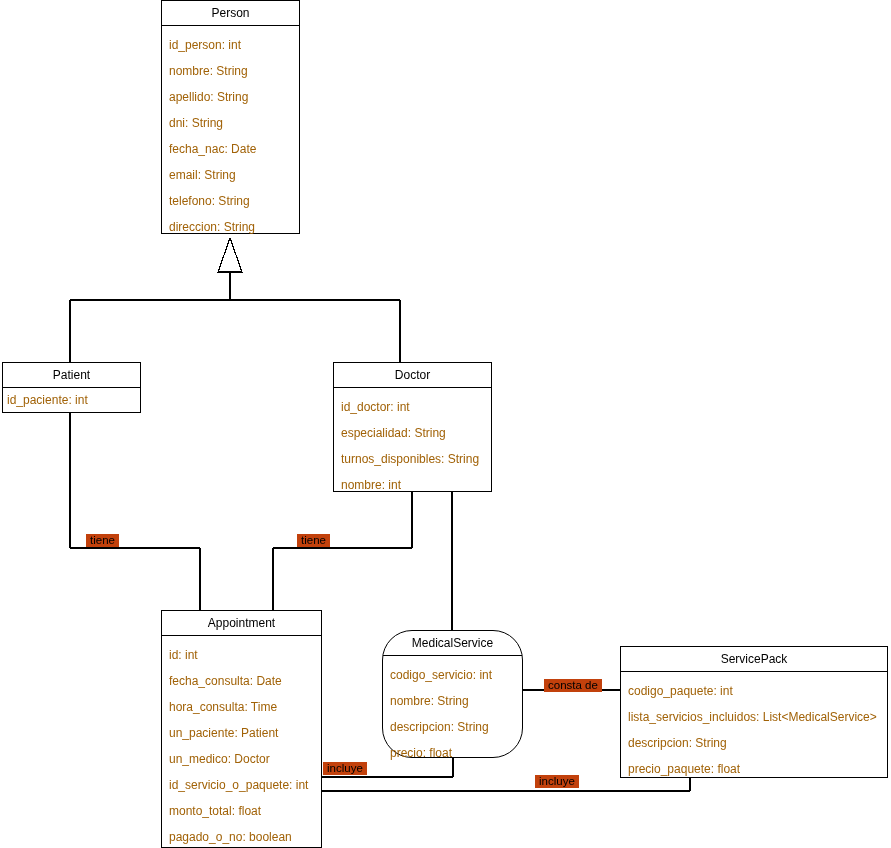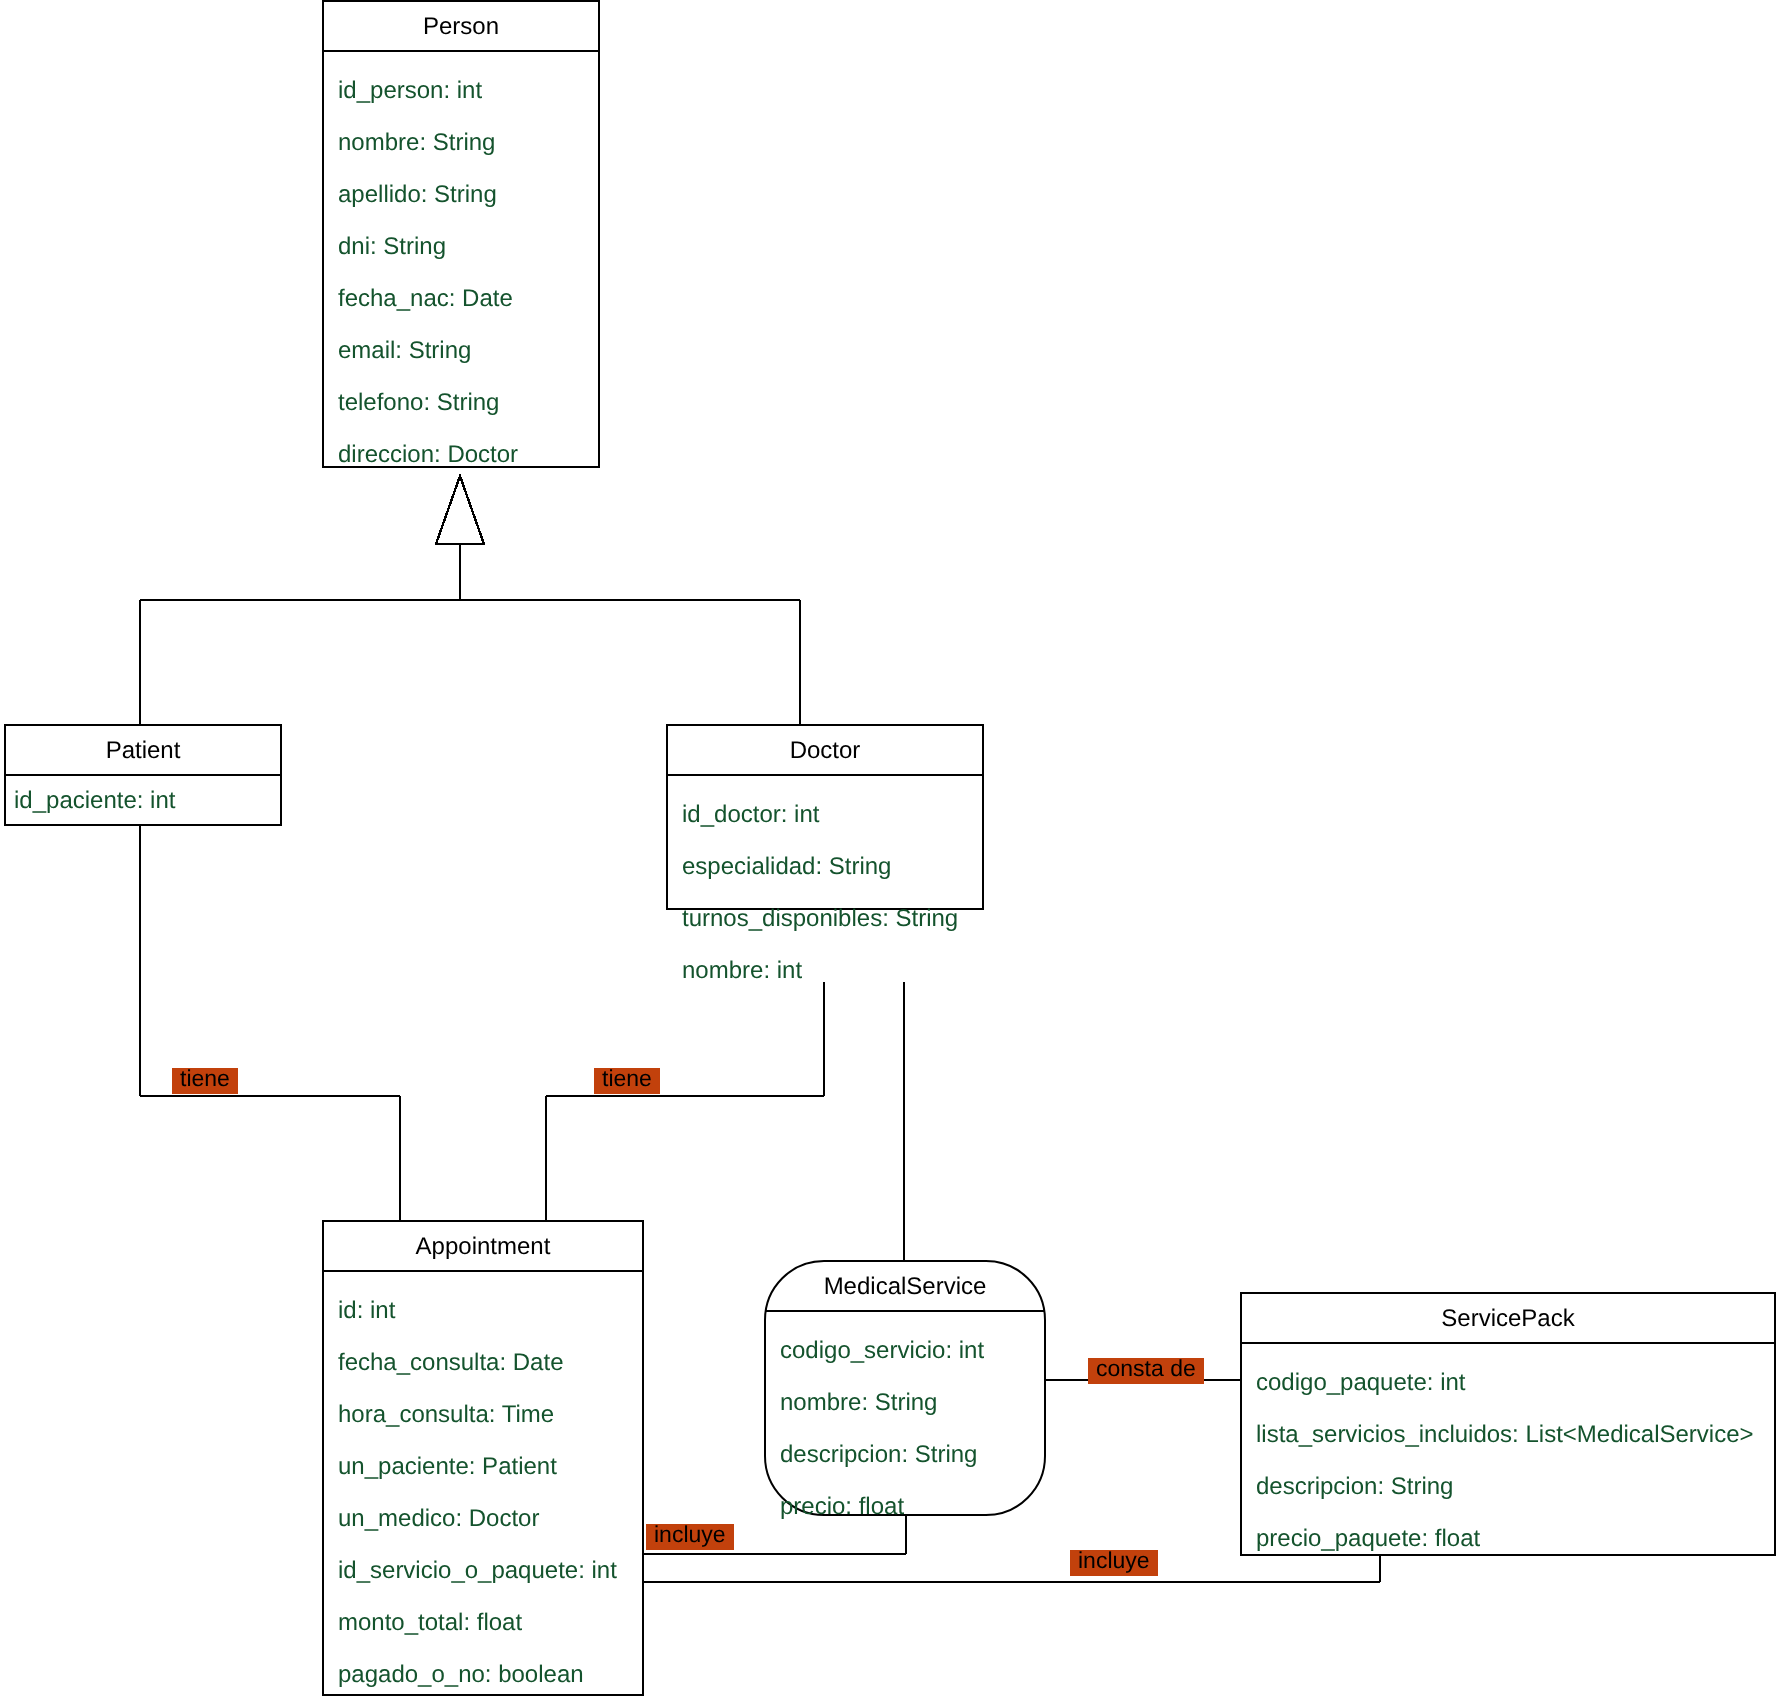--- a/index.html
+++ b/index.html
@@ -40,21 +40,21 @@
     box-sizing: border-box;
     white-space: nowrap;
     overflow: hidden;
   }
   .uml-attrs {
     padding: 6px 0 6px 0;
     box-sizing: border-box;
   }
   .uml-attr {
     font-size: 12px;
-    color: #14532d;
+    color: #a16207;
     line-height: 26px;
     height: 26px;
     padding-left: 7px;
     white-space: nowrap;
     overflow: visible;
   }
   .edge-label {
     position: absolute;
     font-size: 11.5px;
     color: #000000;
@@ -94,32 +94,32 @@
   <div class="uml-class" style="left:161px; top:0px; width:139px; height:234px;">
     <div class="uml-title">Person</div>
     <div class="uml-attrs">
       <div class="uml-attr">id_person: int</div>
       <div class="uml-attr">nombre: String</div>
       <div class="uml-attr">apellido: String</div>
       <div class="uml-attr">dni: String</div>
       <div class="uml-attr">fecha_nac: Date</div>
       <div class="uml-attr">email: String</div>
       <div class="uml-attr">telefono: String</div>
-      <div class="uml-attr">direccion: Doctor</div>
+      <div class="uml-attr">direccion: String</div>
     </div>
   </div>
 
   <div class="uml-class" style="left:2px; top:362px; width:139px; height:51px;">
     <div class="uml-title">Patient</div>
     <div class="uml-attrs" style="padding:0;">
       <div class="uml-attr" style="line-height:25px; height:25px; padding-left:4px;">id_paciente: int</div>
     </div>
   </div>
 
-  <div class="uml-class" style="left:333px; top:362px; width:159px; height:93px;">
+  <div class="uml-class" style="left:333px; top:362px; width:159px; height:130px;">
     <div class="uml-title">Doctor</div>
     <div class="uml-attrs">
       <div class="uml-attr">id_doctor: int</div>
       <div class="uml-attr">especialidad: String</div>
       <div class="uml-attr">turnos_disponibles: String</div>
       <div class="uml-attr">nombre: int</div>
     </div>
   </div>
 
   <div class="uml-class" style="left:161px; top:610px; width:161px; height:238px;">

